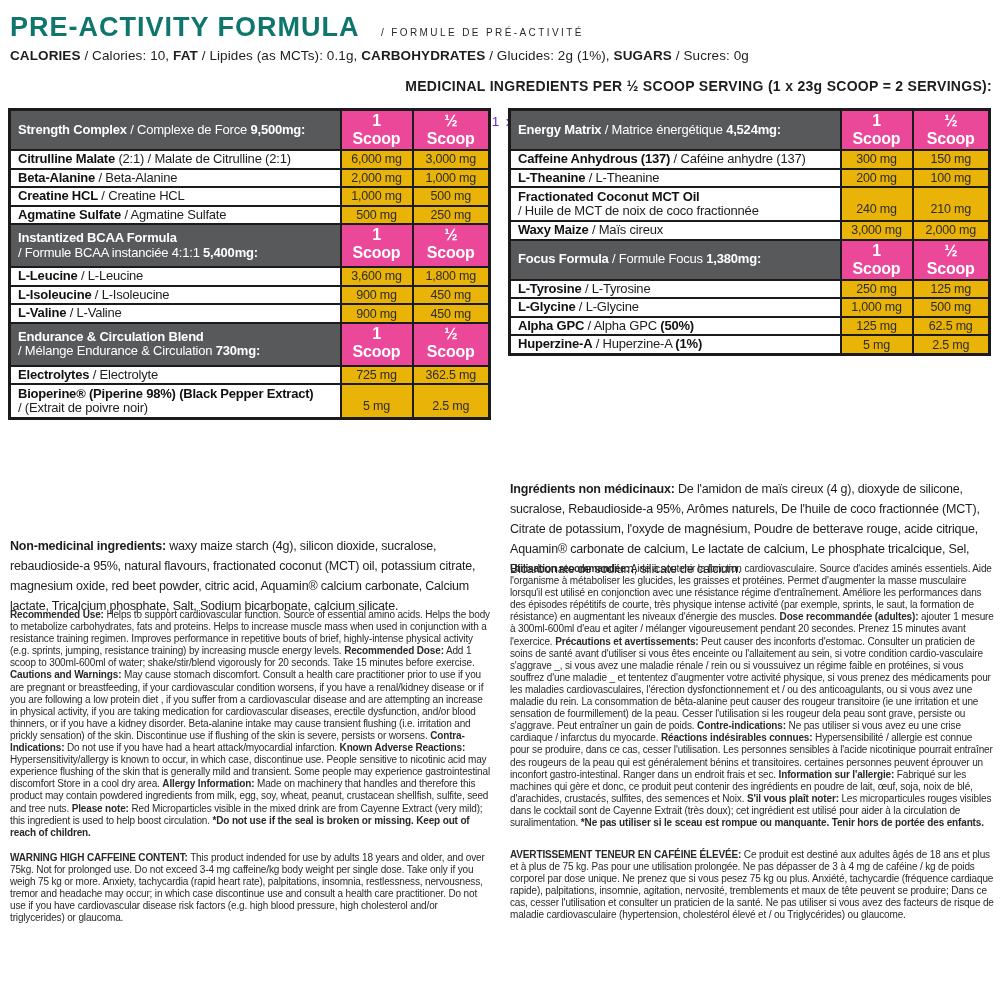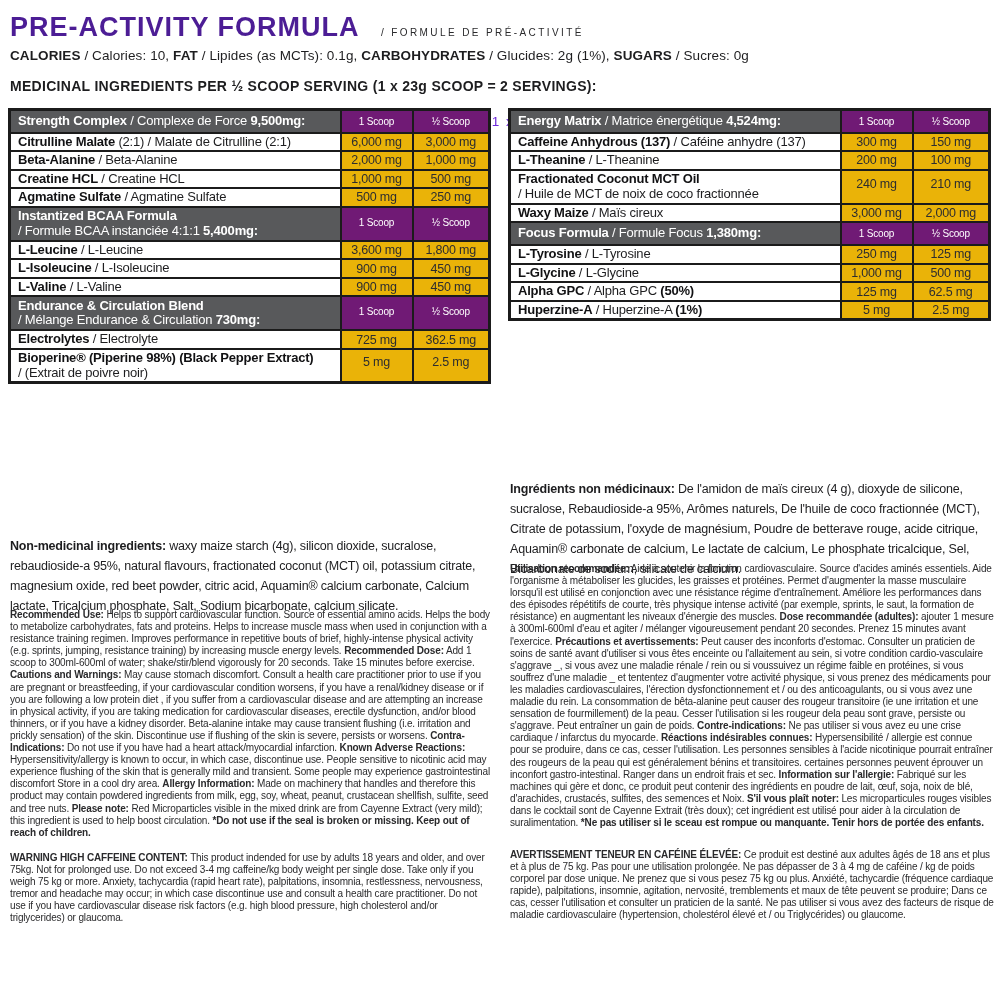--- a/index.html
+++ b/index.html
@@ -7,45 +7,45 @@
     width:1000px;height:1000px;background:#ffffff;
     font-family:"Liberation Sans","DejaVu Sans",sans-serif;
     color:#231f20;position:relative;overflow:hidden;
     -webkit-font-smoothing:antialiased;
   }
   .sheet{position:absolute;inset:0;}
 
   
   .label-header{position:absolute;left:10px;top:12px;width:982px;}
   .title-line{white-space:nowrap;}
-  .title{font-size:27px;font-weight:bold;letter-spacing:1px;color:#4c1d95;margin-top:39px;}
+  .title{font-size:27px;font-weight:bold;letter-spacing:1px;color:#0f766e;margin-top:39px;}
   .title-fr{font-size:10px;letter-spacing:2.4px;color:#2a2a2c;margin-left:17px;}
   .nutrition-line{font-size:13.5px;margin-top:5px;letter-spacing:0.1px;color:#1d1d1f;}
-  .med-heading-en{font-size:14px;font-weight:bold;margin-top:15px;letter-spacing:0.3px;color:#1d1d1f;}
+  .med-heading-en{font-size:14px;font-weight:bold;margin-top:15px;letter-spacing:0.3px;color:#1d1d1f;text-align:right;}
   .med-heading-fr{font-size:13.5px;margin-top:20px;letter-spacing:1.6px;color:#6d28d9;}
 
   
   .col{position:absolute;top:108px;width:484px;}
   .col-left{left:8px;}
   .col-right{left:508px;}
 
   
   table.supp{border-collapse:collapse;width:482px;table-layout:fixed;border:3px solid #1b1b1b;}
   table.supp td{border:2px solid #1b1b1b;padding:1px 7px;vertical-align:middle;overflow:hidden;}
   tr.single{height:18px;}
   tr.two{height:34px;}
   tr.sec.single{height:23px;}
   td.name{background:#ffffff;font-size:13px;line-height:1.12;color:#1d1d1f;text-align:left;letter-spacing:-0.2px;}
   td.name b{color:#111113;}
   td.amt{background:#eab308;text-align:center;font-size:12.5px;color:#2d2d2f;letter-spacing:-0.2px;}
   tr.sec td{background:#58595b;color:#ffffff;}
   tr.sec td.name{font-size:13px;}
   tr.sec td.name b,tr.sec td.name span{color:#ffffff;}
-  tr.sec td.amt{background:#701a75;color:#ffffff;font-weight:normal;font-size:10px;}
-  tr.two td.amt{vertical-align:bottom;padding-bottom:12px;}
+  tr.sec td.amt{background:#ec4899;color:#ffffff;font-weight:bold;font-size:16px;}
+  tr.two td.amt{vertical-align:bottom;padding-bottom:4px;}
 
   
   .para{position:absolute;left:2px;margin:0;text-align:left;}
   .big-para{font-size:12.5px;line-height:20px;letter-spacing:-0.2px;width:480px;color:#1d1d1f;}
   .small-para{font-size:10px;line-height:12.1px;letter-spacing:-0.15px;width:480px;color:#2a2a2c;}
   .col-right .para{width:484px;}
   b{font-weight:bold;}
 </style>
 </head>
 <body>

